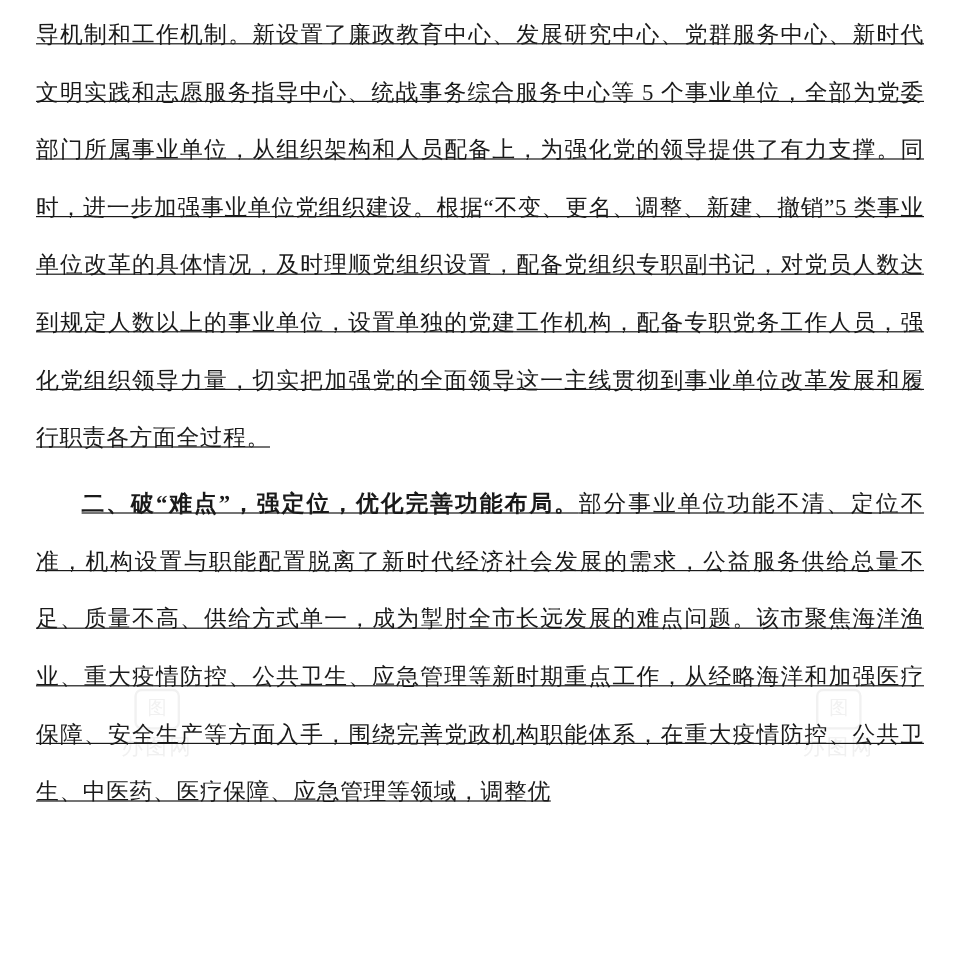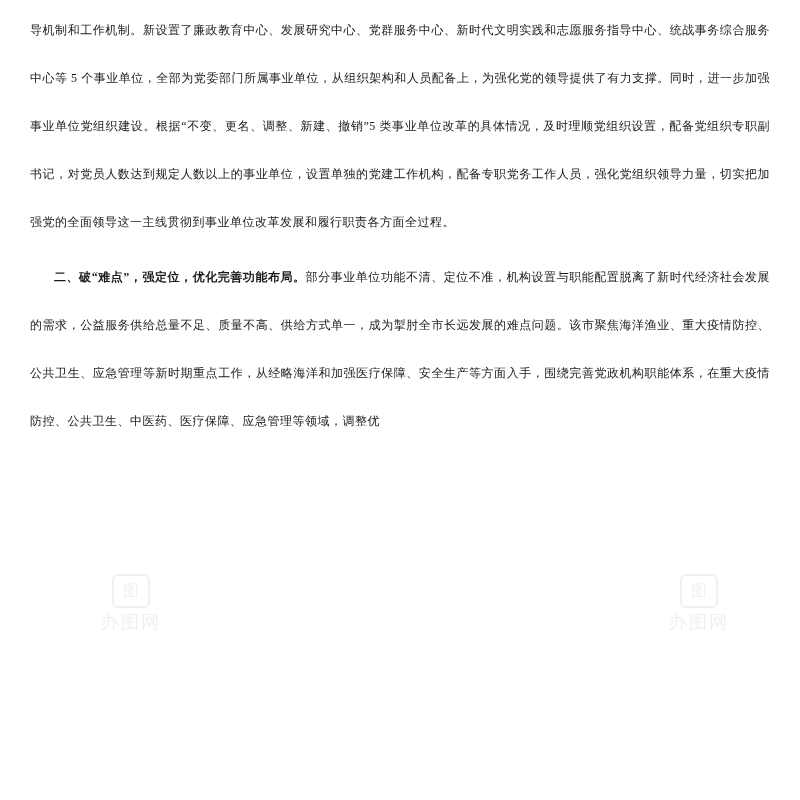--- a/index.html
+++ b/index.html
@@ -16,26 +16,27 @@
     font-family: "Liberation Serif", "DejaVu Serif", serif;
     color: #1a1a1a;
   }
   .doc-body {
     position: absolute;
     top: 6px;
     left: 30px;
     width: 740px;
   }
   .para {
-    font-size: 12px;
+    font-size: 19px;
     line-height: 48px;
     text-align: justify;
     letter-spacing: 0.5px;
     margin: 0;
     word-break: break-all;
+    text-decoration: underline;
   }
   .para + .para {
     margin-top: 7px;
   }
   .para.indent {
     text-indent: 2em;
   }
   .para .lead {
     font-weight: 700;
     margin-top: 20px;

